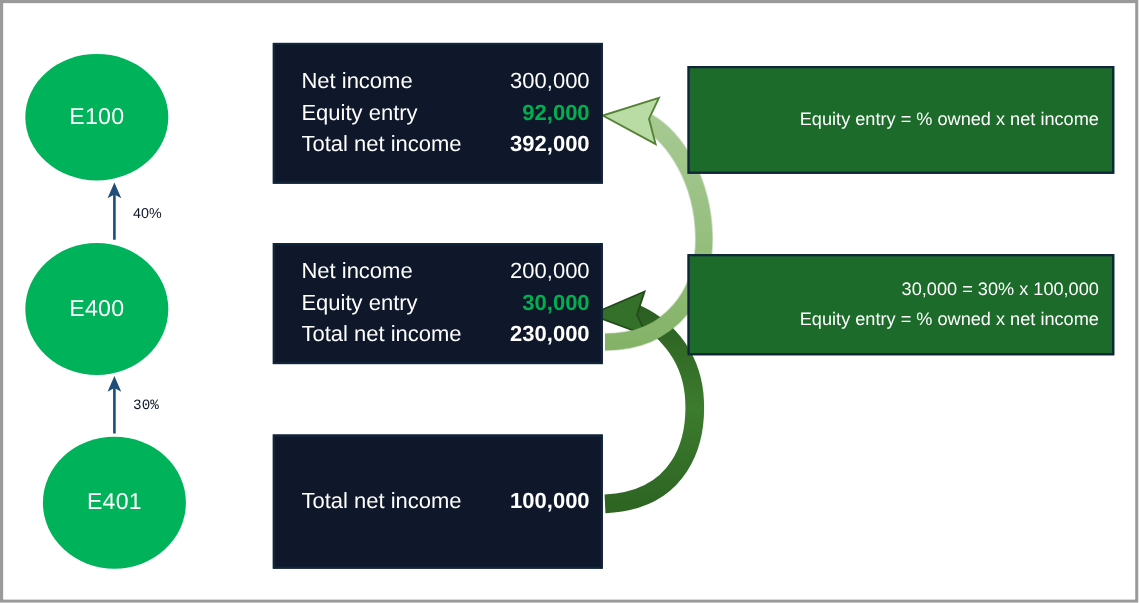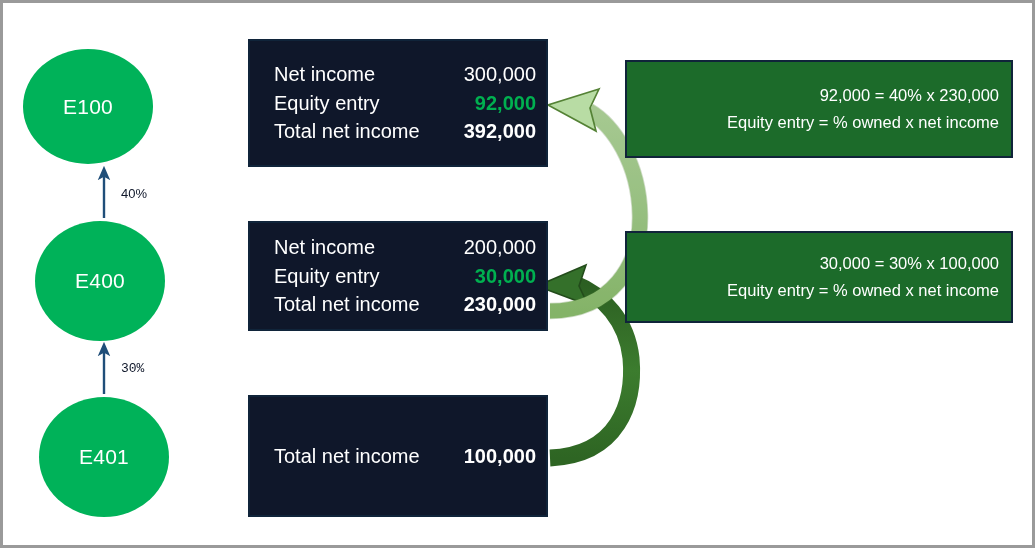--- a/index.html
+++ b/index.html
@@ -33,21 +33,21 @@
     border-radius: 50%;
     background: #00B259;
     display: flex;
     align-items: center;
     justify-content: center;
     color: #ffffff;
     font-size: 21px;
     letter-spacing: .2px;
   }
   #circle-e100 { left: 20px;  top: 46px;  width: 130px; height: 115px; }
-  #circle-e400 { left: 32px;  top: 218px; width: 130px; height: 120px; }
+  #circle-e400 { left: 20px;  top: 218px; width: 130px; height: 120px; }
   #circle-e401 { left: 36px;  top: 394px; width: 130px; height: 120px; }
 
   
   .conn {
     position: absolute;
     left: 0; top: 0;
     width: 1029px; height: 542px;
     pointer-events: none;
   }
   .pct-label {
@@ -212,21 +212,20 @@
     </div>
 
     <div class="fin-box" id="fin-box-3">
       <div class="fin-row total-only">
         <span class="fin-label">Total net income</span>
         <span class="fin-value total">100,000</span>
       </div>
     </div>
 
     <div class="note-box" id="note-box-1">
-      <div class="note-line">92,000 = 40% x 230,000</div>
       <div class="note-line">Equity entry = % owned x net income</div>
     </div>
 
     <div class="note-box" id="note-box-2">
       <div class="note-line">30,000 = 30% x 100,000</div>
       <div class="note-line">Equity entry = % owned x net income</div>
     </div>
 
   </div>
 </div>

